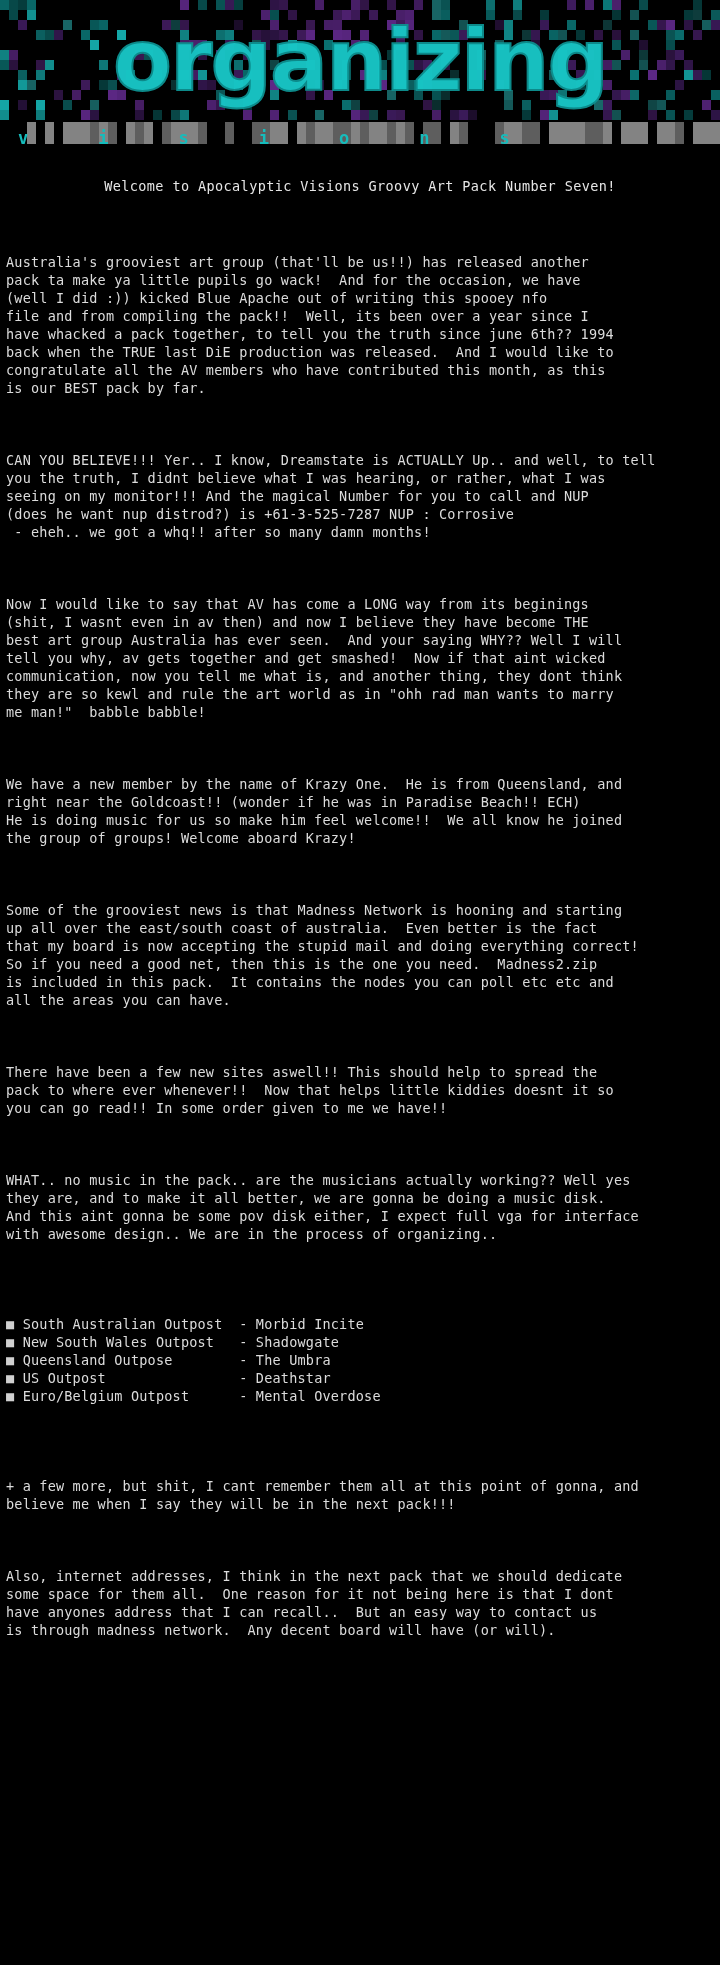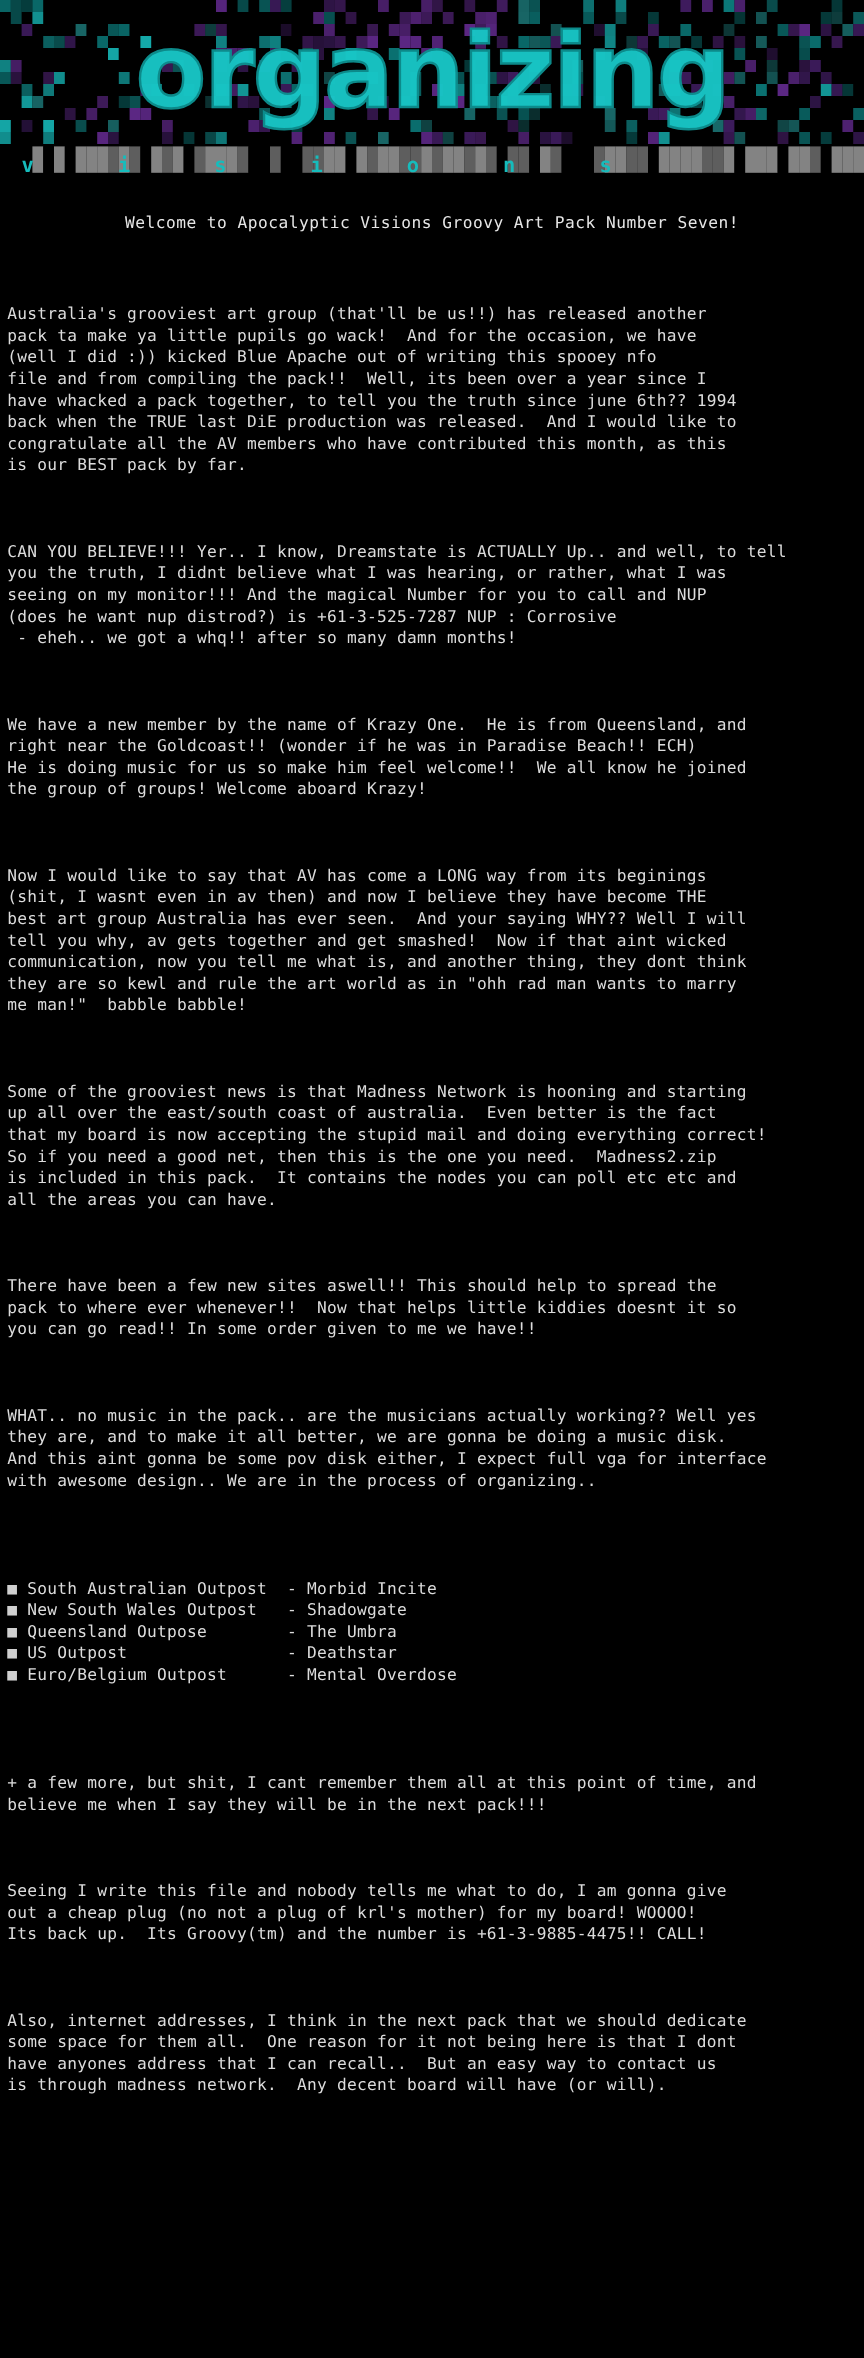--- a/index.html
+++ b/index.html
@@ -568,52 +568,49 @@
 file and from compiling the pack!!  Well, its been over a year since I
 have whacked a pack together, to tell you the truth since june 6th?? 1994
 back when the TRUE last DiE production was released.  And I would like to
 congratulate all the AV members who have contributed this month, as this
 is our BEST pack by far.</div>
     <div class="para">CAN YOU BELIEVE!!! Yer.. I know, Dreamstate is ACTUALLY Up.. and well, to tell
 you the truth, I didnt believe what I was hearing, or rather, what I was
 seeing on my monitor!!! And the magical Number for you to call and NUP
 (does he want nup distrod?) is +61-3-525-7287 NUP : Corrosive
  - eheh.. we got a whq!! after so many damn months!</div>
-    <div class="para">We have a new member by the name of Krazy One.  He is from Queensland, and
-right near the Goldcoast!! (wonder if he was in Paradise Beach!! ECH)
-He is doing music for us so make him feel welcome!!  We all know he joined
-the group of groups! Welcome aboard Krazy!</div>
     <div class="para">Now I would like to say that AV has come a LONG way from its beginings
 (shit, I wasnt even in av then) and now I believe they have become THE
 best art group Australia has ever seen.  And your saying WHY?? Well I will
 tell you why, av gets together and get smashed!  Now if that aint wicked
 communication, now you tell me what is, and another thing, they dont think
 they are so kewl and rule the art world as in "ohh rad man wants to marry
 me man!"  babble babble!</div>
+    <div class="para">We have a new member by the name of Krazy One.  He is from Queensland, and
+right near the Goldcoast!! (wonder if he was in Paradise Beach!! ECH)
+He is doing music for us so make him feel welcome!!  We all know he joined
+the group of groups! Welcome aboard Krazy!</div>
     <div class="para">Some of the grooviest news is that Madness Network is hooning and starting
 up all over the east/south coast of australia.  Even better is the fact
 that my board is now accepting the stupid mail and doing everything correct!
 So if you need a good net, then this is the one you need.  Madness2.zip
 is included in this pack.  It contains the nodes you can poll etc etc and
 all the areas you can have.</div>
     <div class="para">There have been a few new sites aswell!! This should help to spread the
 pack to where ever whenever!!  Now that helps little kiddies doesnt it so
 you can go read!! In some order given to me we have!!</div>
     <div class="para">WHAT.. no music in the pack.. are the musicians actually working?? Well yes
 they are, and to make it all better, we are gonna be doing a music disk.
 And this aint gonna be some pov disk either, I expect full vga for interface
 with awesome design.. We are in the process of organizing..</div>
 
     <div class="sites" id="site-list"><span class="site-row"><span class="sq">■ </span><span>South Australian Outpost  </span><span>- </span><span>Morbid Incite</span></span><span class="site-row"><span class="sq">■ </span><span>New South Wales Outpost   </span><span>- </span><span>Shadowgate</span></span><span class="site-row"><span class="sq">■ </span><span>Queensland Outpose        </span><span>- </span><span>The Umbra</span></span><span class="site-row"><span class="sq">■ </span><span>US Outpost                </span><span>- </span><span>Deathstar</span></span><span class="site-row"><span class="sq">■ </span><span>Euro/Belgium Outpost      </span><span>- </span><span>Mental Overdose</span></span></div>
 
-    <div class="para">+ a few more, but shit, I cant remember them all at this point of time, and
+    <div class="para">+ a few more, but shit, I cant remember them all at this point of gonna, and
 believe me when I say they will be in the next pack!!!</div>
-    <div class="para">Seeing I write this file and nobody tells me what to do, I am gonna give
-out a cheap plug (no not a plug of krl's mother) for my board! WOOOO!
-Its back up.  Its Groovy(tm) and the number is +61-3-9885-4475!! CALL!</div>
     <div class="para">Also, internet addresses, I think in the next pack that we should dedicate
 some space for them all.  One reason for it not being here is that I dont
 have anyones address that I can recall..  But an easy way to contact us
 is through madness network.  Any decent board will have (or will).</div>
     
     
   </div>
 
 </div>
 

